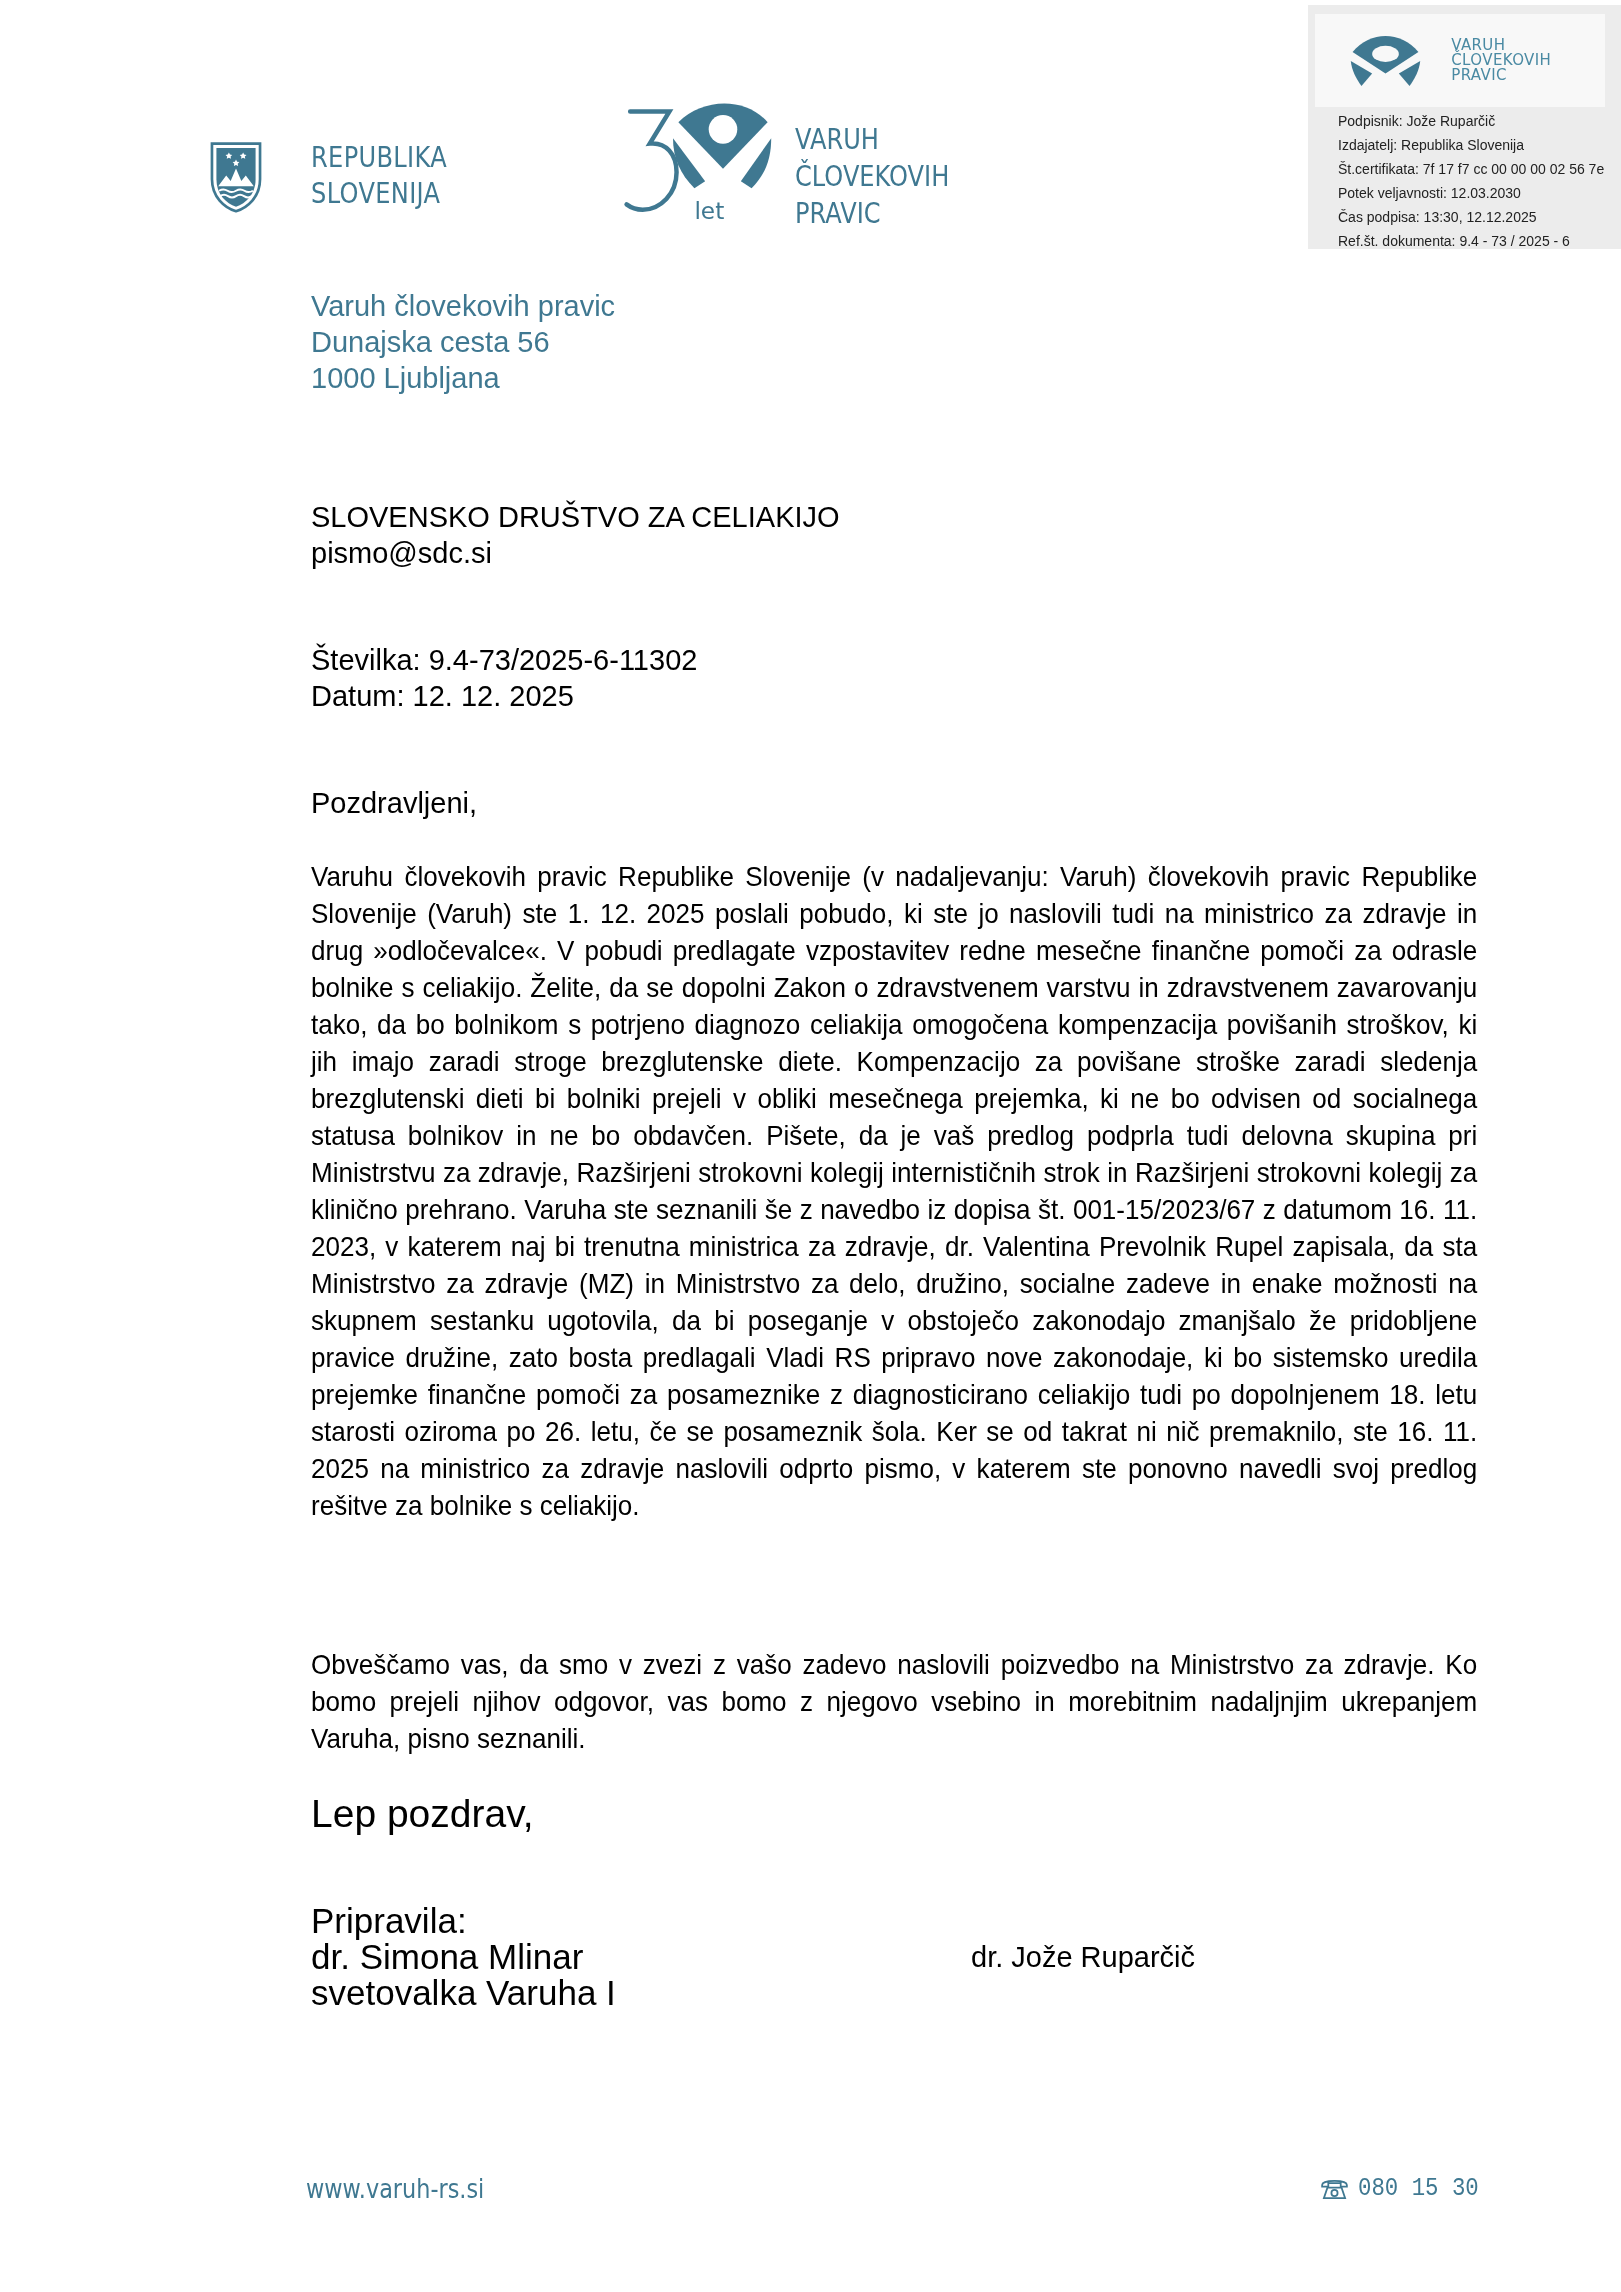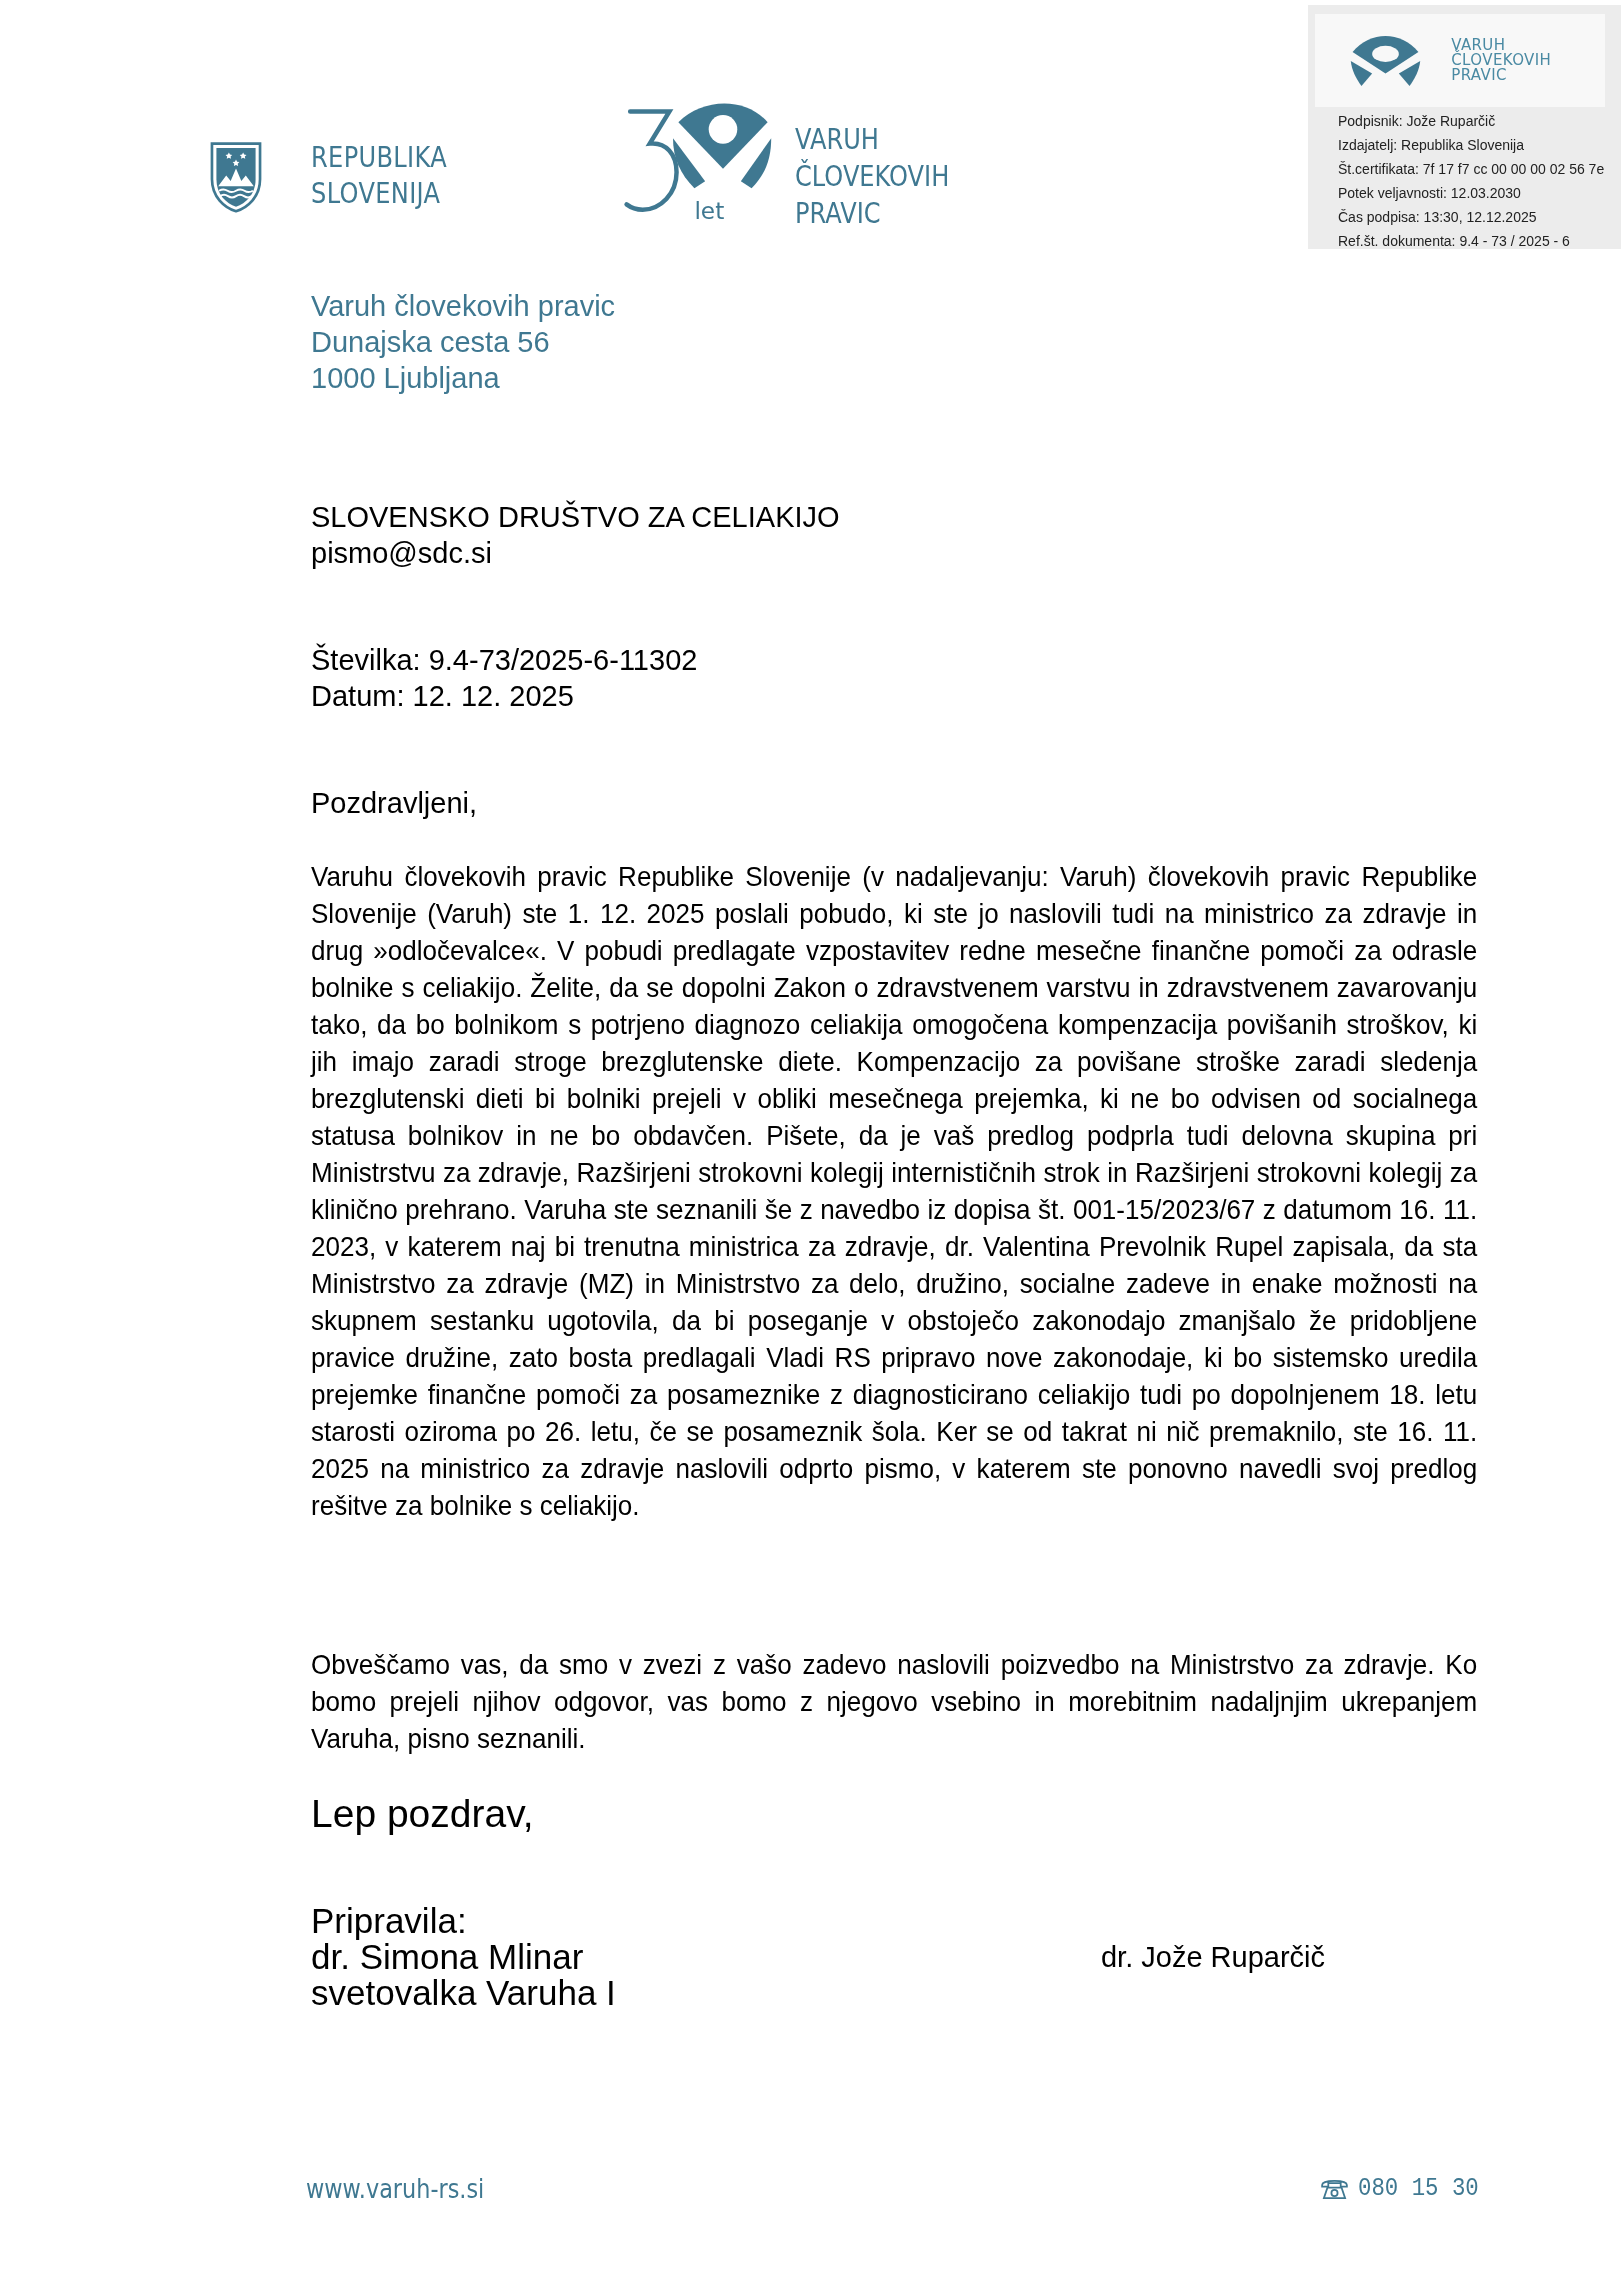--- a/index.html
+++ b/index.html
@@ -30,21 +30,21 @@
   .sender { position: absolute; left: 311px; top: 288px; font-size: 29px; line-height: 36px; color: #3f7891; }
   .recipient { position: absolute; left: 311px; top: 499px; font-size: 29px; line-height: 36px; font-weight: normal; }
   .meta { position: absolute; left: 311px; top: 642px; font-size: 29px; line-height: 36px; }
   .greeting { position: absolute; left: 311px; top: 785px; font-size: 29px; line-height: 36px; }
   .para { position: absolute; left: 311px; width: 1166px; font-size: 28px; line-height: 37px;
           text-align: justify; transform: scaleX(0.93); transform-origin: left top; width: 1254px; }
   .para1 { top: 858px; }
   .para2 { top: 1646px; }
   .closing { position: absolute; left: 311px; top: 1796px; font-size: 39px; line-height: 36px; }
   .sig-left { position: absolute; left: 311px; top: 1903px; font-size: 35px; line-height: 36px; }
-  .sig-right { position: absolute; left: 971px; top: 1939px; width: 484px; font-size: 29px; line-height: 36px; text-align: center; }
+  .sig-right { position: absolute; left: 971px; top: 1939px; width: 484px; font-size: 29px; line-height: 36px; }
 
   
   .footer-web { position: absolute; left: 306px; top: 2174px; font-family: "DejaVu Sans", sans-serif;
                 font-size: 26px; color: #3f7891; transform: scaleX(0.86); transform-origin: left center; }
   .footer-phone { position: absolute; left: 1320px; top: 2173px; display: flex; align-items: center;
                   font-family: Liberation Mono, monospace; font-size: 26px; color: #3f7891; }
   .phone-icon { width: 29px; height: 23px; margin-right: 9px; }
   .phone-num { transform: scaleX(0.86); transform-origin: left center; }
 </style>
 </head>

